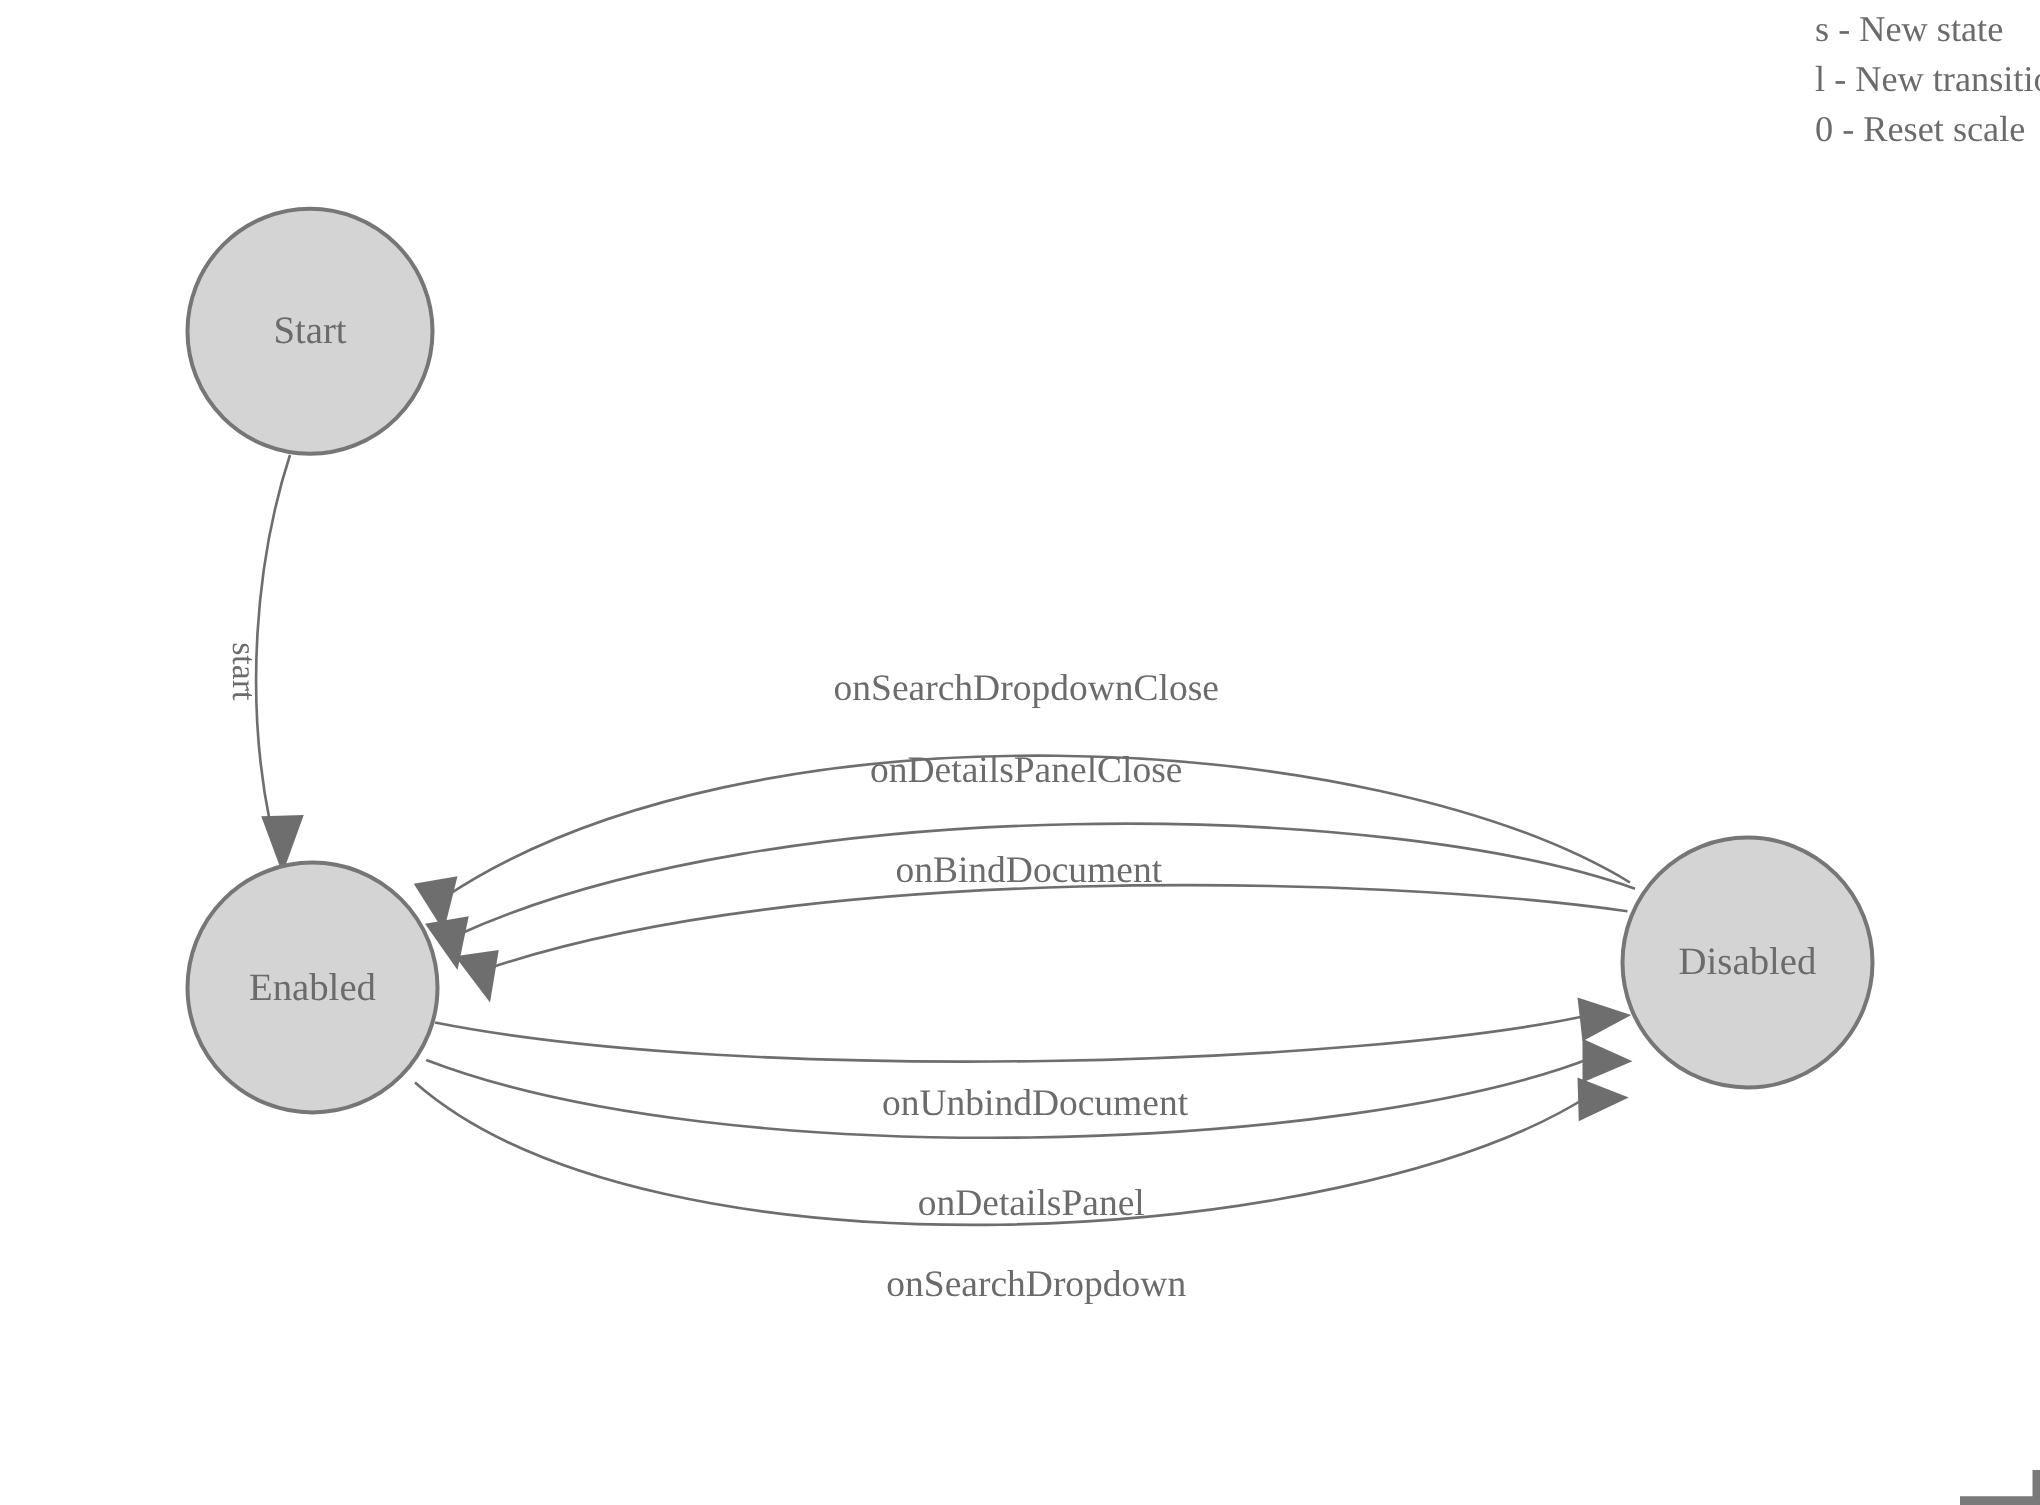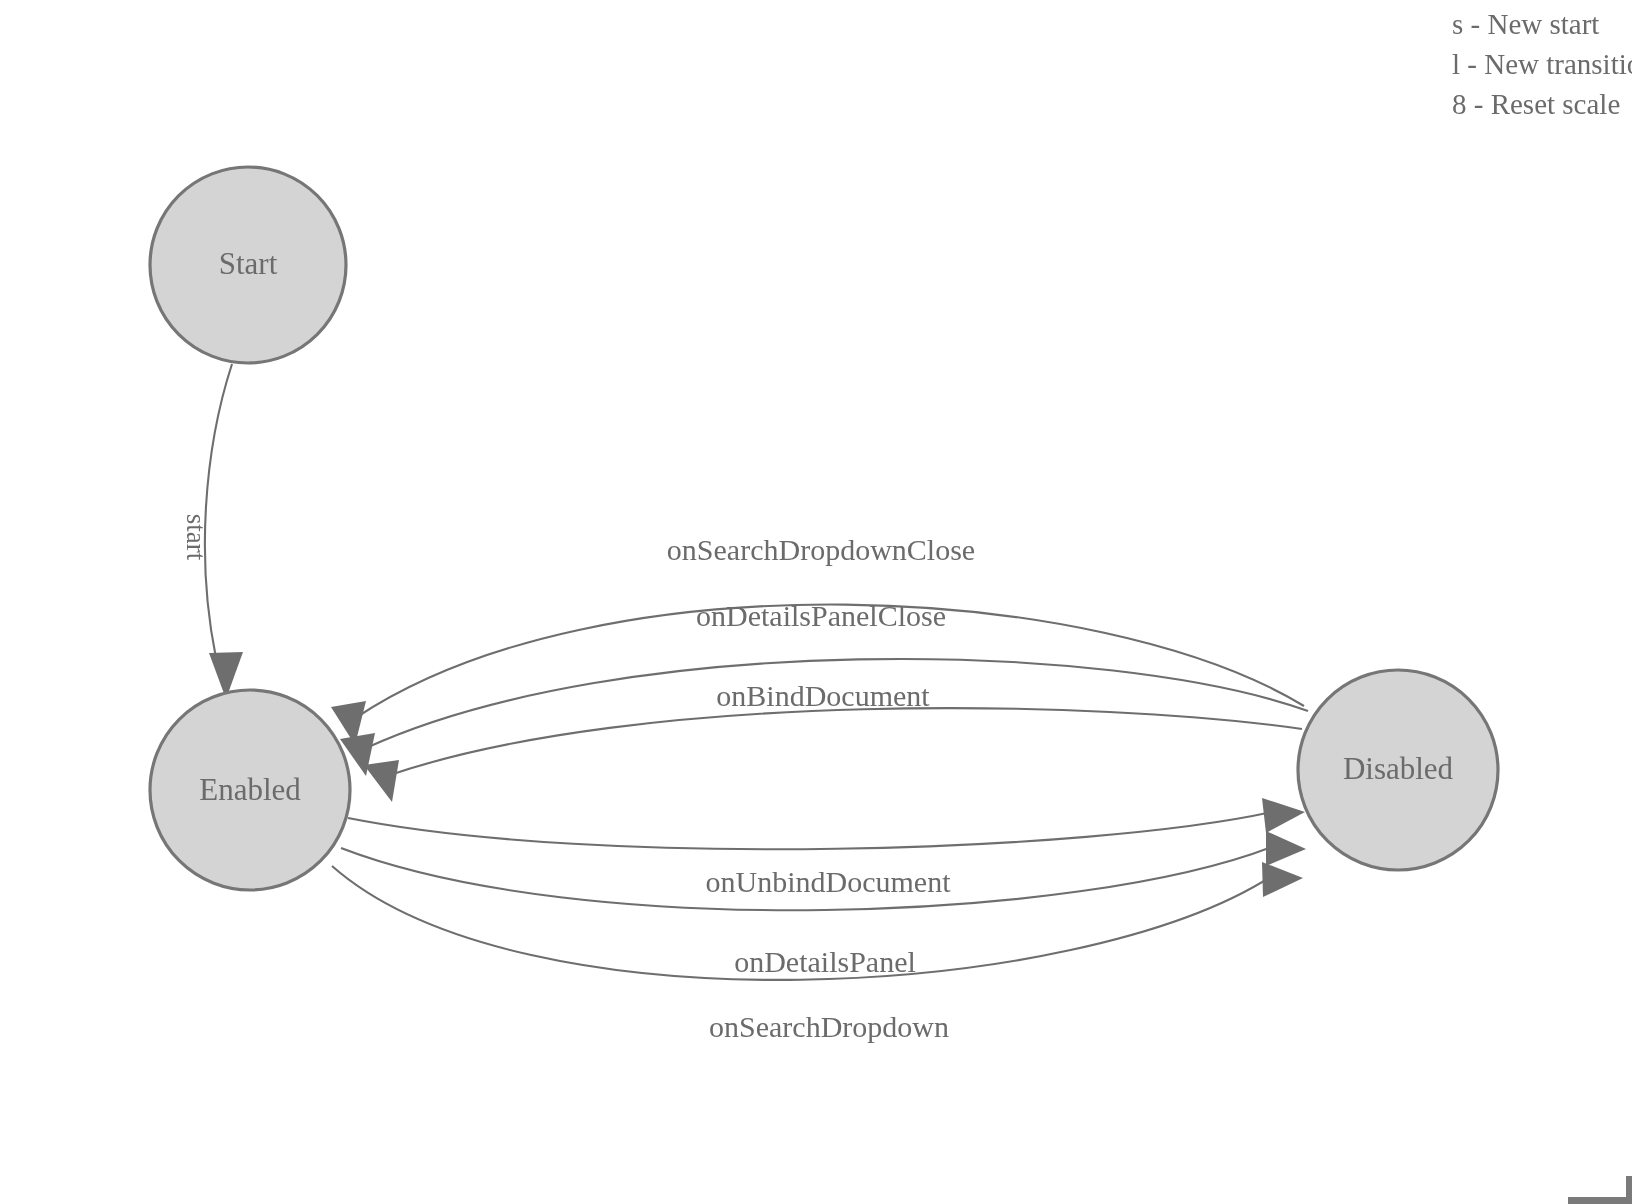--- a/index.html
+++ b/index.html
@@ -166,21 +166,21 @@
 
   <text class="edge-label" x="828" y="885">onUnbindDocument</text>
 
   <text class="edge-label" x="825" y="965">onDetailsPanel</text>
 
   <text class="edge-label" x="829" y="1030">onSearchDropdown</text>
 
 </svg>
 
 <div id="help-overlay">
-  <div class="help-line">s - New start</div>
+  <div class="help-line">s - New state</div>
   <div class="help-line">l - New transition</div>
-  <div class="help-line">8 - Reset scale</div>
+  <div class="help-line">0 - Reset scale</div>
 </div>
 
 <div id="scroll-corner">
   <div class="scroll-h"></div>
   <div class="scroll-v"></div>
 </div>
 
 </body></html>

